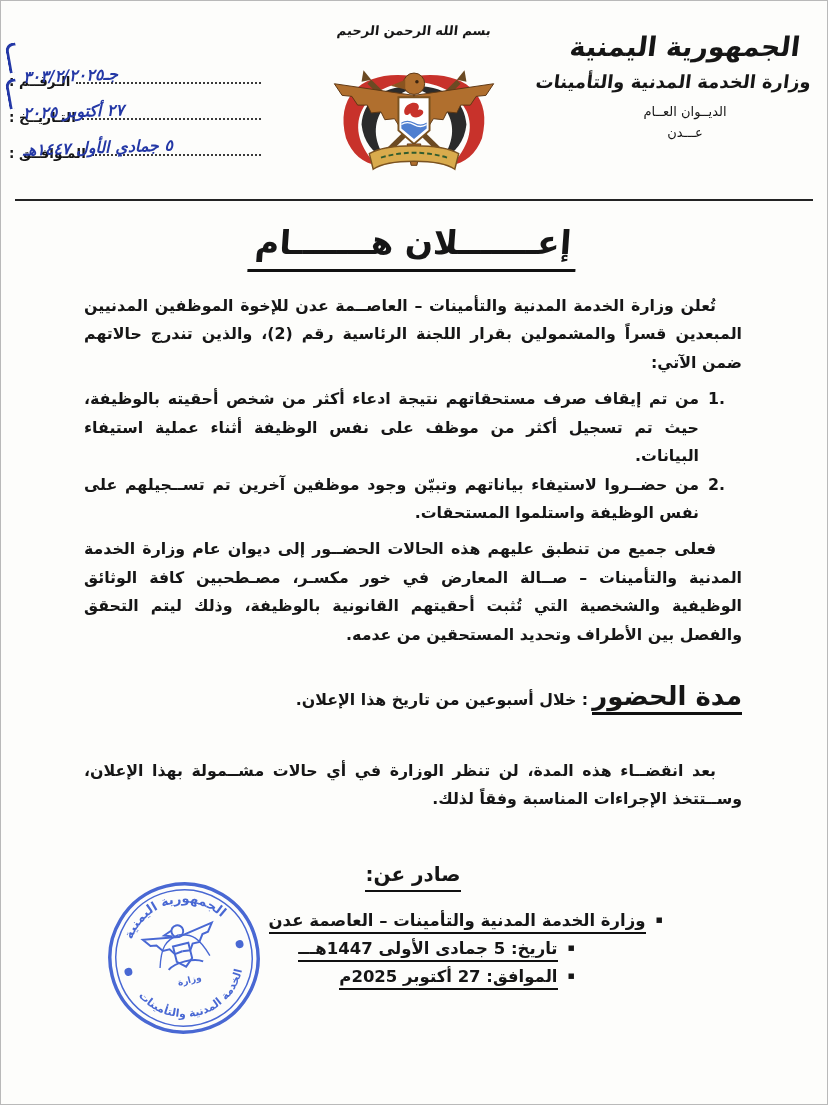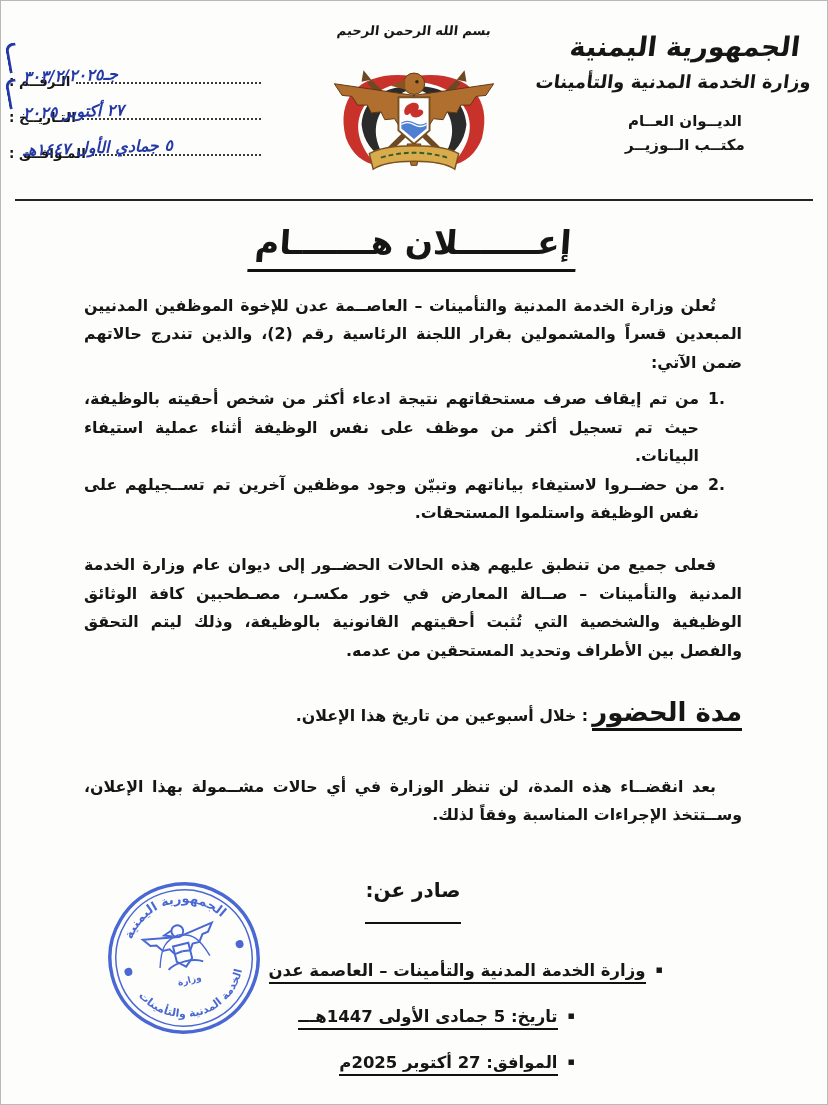--- a/index.html
+++ b/index.html
@@ -7,21 +7,21 @@
   .page {
     position: relative; width: 828px; height: 1105px; margin: 0 auto;
     background: #fdfdfb; border: 1px solid #b9b9b9; overflow: hidden;
     direction: rtl; color: #161616;
   }
 
   
   .header-right { position:absolute; top:30px; right:16px; width:252px; text-align:center; }
   .callig-line1 { font-size:27px; font-weight:700; transform:skewX(-7deg); line-height:1.2; }
   .callig-line2 { font-size:18px; font-weight:700; transform:skewX(-7deg); margin-top:8px; white-space:nowrap; }
-  .office-lines { margin-top:18px; font-weight:700; font-size:15px; line-height:1.55; letter-spacing:.5px; }
+  .office-lines { margin-top:10px; font-weight:400; font-size:13px; line-height:1.55; letter-spacing:.5px; }
 
   .header-center { position:absolute; top:22px; left:50%; transform:translateX(-50%); width:240px; text-align:center; }
   .bismillah { font-size:13px; font-weight:700; transform:skewX(-6deg); }
   .emblem-svg { width:196px; height:136px; margin-top:3px; }
 
   .header-left { position:absolute; top:52px; left:8px; width:256px; }
   .field-row { position:relative; display:flex; align-items:flex-end; height:36px; }
   .field-dots { flex:1; border-bottom:2px dotted #3a3a3a; margin:0 4px 5px 6px; }
   .field-label { font-weight:700; font-size:13.5px; white-space:nowrap; order:2; }
   .field-dots { order:1; }
@@ -40,53 +40,53 @@
   .title-wrap { text-align:center; margin-top:10px; }
   .title { display:inline-block; font-size:33px; font-weight:800;
            border-bottom:3.5px solid #111; padding:0 6px 7px; transform:skewX(-4deg); }
 
   .para { font-size:15.8px; font-weight:700; line-height:1.8; text-align:justify; }
   .para-intro { margin-top:20px; text-indent:26px; }
   .cases { margin-top:8px; padding-right:14px; }
   .case-row { display:flex; gap:9px; font-size:15.8px; font-weight:700; line-height:1.8; }
   .case-num { min-width:20px; direction:ltr; }
   .case-text { flex:1; text-align:justify; }
-  .para-action { margin-top:24px; text-indent:26px; }
+  .para-action { margin-top:8px; text-indent:26px; }
 
   .duration-line { margin-top:32px; font-size:15.8px; font-weight:700; }
   .duration-label { display:inline-block; font-size:26px; font-weight:900;
                     border-bottom:3.5px solid #111; padding-bottom:1px; margin-left:4px; }
 
   .para-closing { margin-top:42px; text-indent:26px; }
 
   .issued { margin-top:48px; display:flex; flex-direction:column; align-items:center; }
   .issued-heading { font-size:20px; font-weight:800; border-bottom:2.5px solid #111;
-                    padding-bottom:20px; }
+                    padding-bottom:4px; }
   .issued-list { margin-top:14px; width:500px; }
-  .issued-item { display:flex; align-items:baseline; gap:10px; margin-top:23px;
+  .issued-item { display:flex; align-items:baseline; gap:10px; margin-top:5px;
                  font-size:16.5px; font-weight:800; }
   .issued-item .bullet::before { content:"▪"; font-size:11px; position:relative; top:-3px; }
   .issued-item .item-text { border-bottom:2.5px solid #111; padding-bottom:2px; }
   .issued-item.level2 { margin-right:88px; }
 
   
   .stamp { position:absolute; left:104px; top:878px; width:158px; height:158px;
            transform:rotate(-14deg); opacity:.92; }
 </style>
 </head>
 <body>
 
 <div class="page">
 
   <div class="header-right">
     <div class="callig-line1">الجمهورية اليمنية</div>
     <div class="callig-line2">وزارة الخدمة المدنية والتأمينات</div>
     <div class="office-lines">
       <div>الديــوان العــام</div>
-      <div>مكتــب الــوزيــر</div>
+      <div>عـــدن</div>
     </div>
   </div>
 
   <div class="header-center">
     <div class="bismillah">بسم الله الرحمن الرحيم</div>
     <svg class="emblem-svg" viewBox="0 0 200 140" xmlns="http://www.w3.org/2000/svg">
 
       <path d="M97,36 C50,30 18,54 30,100 C36,116 48,126 62,128 C44,110 38,90 46,72 C56,52 74,44 97,42 Z" fill="#c8322b"></path>
       <path d="M97,46 C64,48 48,62 46,86 C48,104 58,116 70,120 C58,102 58,84 68,70 C78,58 88,52 97,50 Z" fill="#2b2b2b"></path>
 

